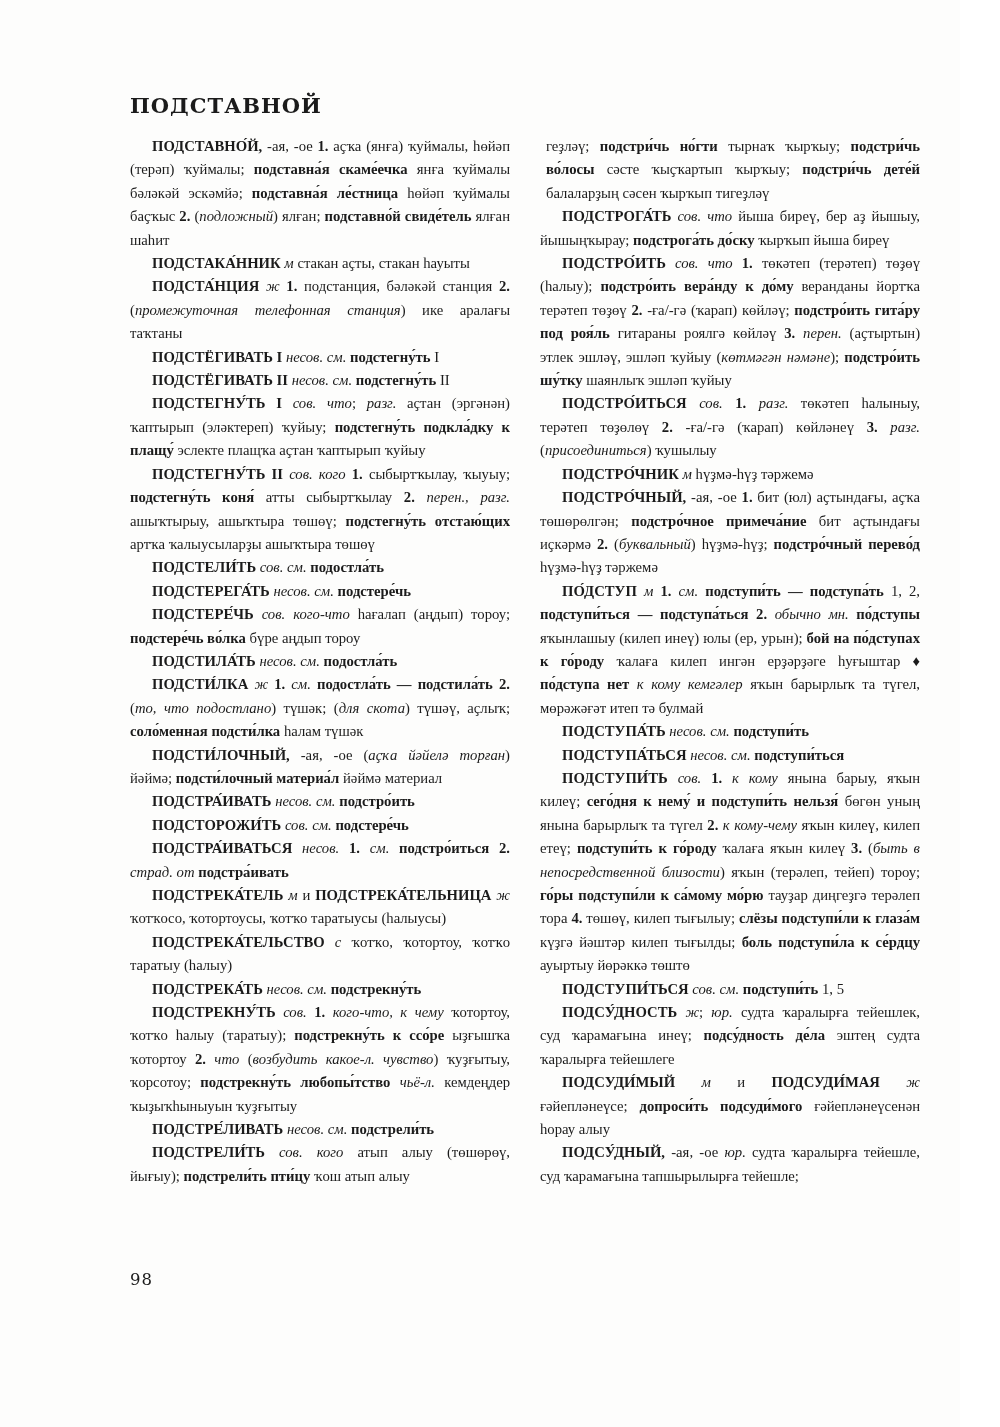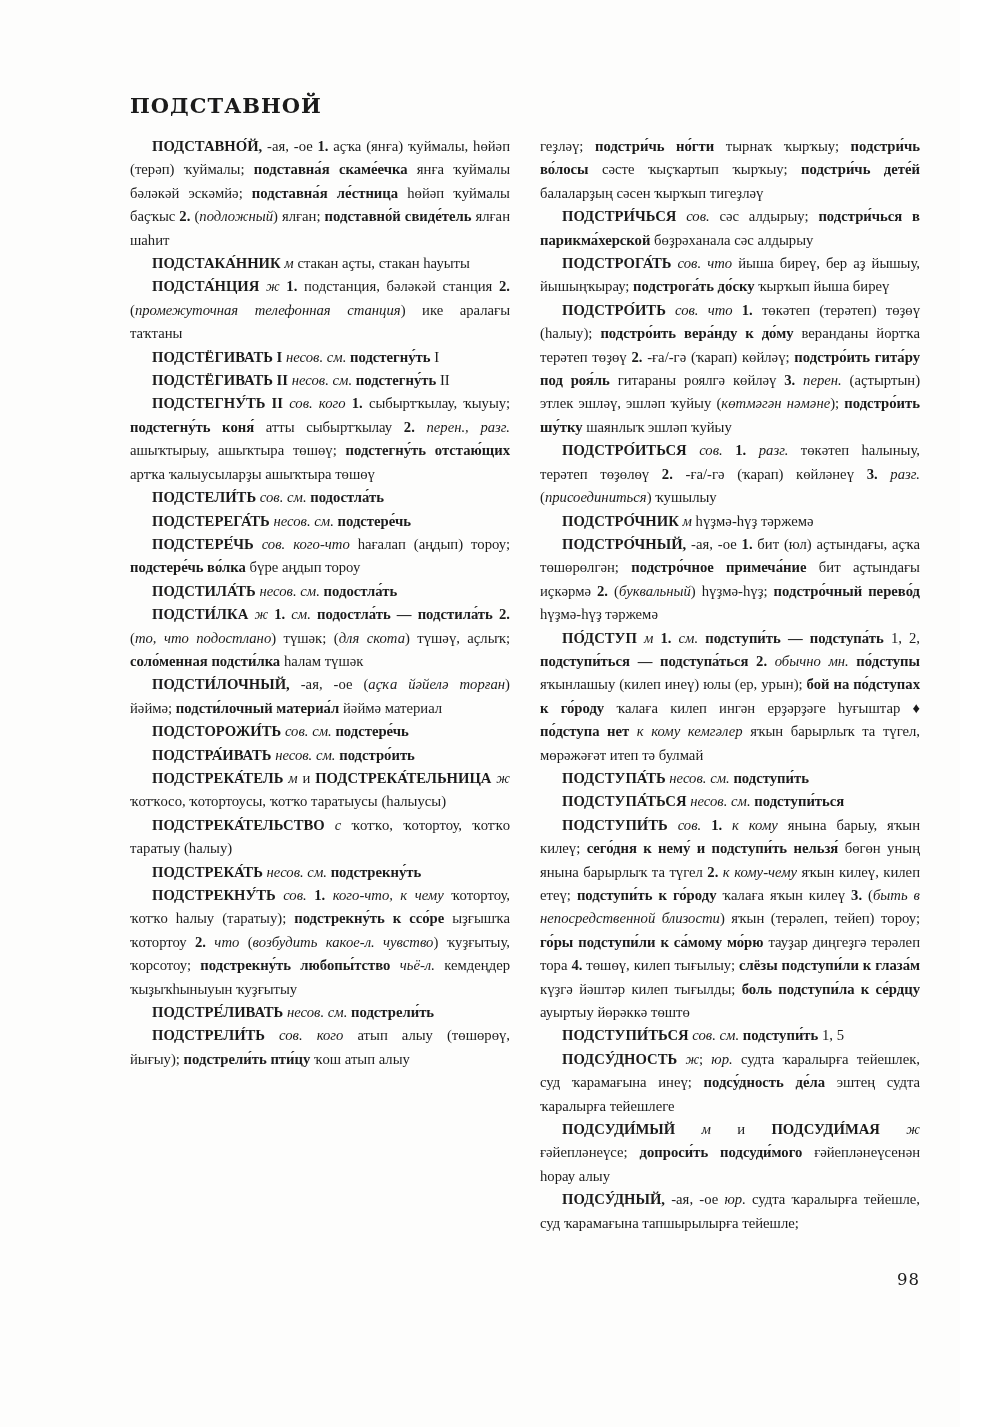--- a/index.html
+++ b/index.html
@@ -41,65 +41,67 @@
     hyphens: manual;
   }
   p.entry {
     margin: 0;
     padding: 0;
     text-indent: 22px;
     font-family: Liberation Serif, serif;
   }
   p.entry.no-indent {
     text-indent: 0;
+    margin-left: 6px;
   }
   .b { font-weight: bold; }
   .i { font-style: italic; }
   .page-number {
     position: absolute;
     top: 1270px;
     left: 130px;
     width: 790px;
-    text-align: right;
+    text-align: left;
     font-size: 16.5px;
     letter-spacing: 1px;
   }
 </style>
 </head>
 <body>
 
 <div class="page">
   <div class="running-head">ПОДСТАВНОЙ</div>
 
   <div class="columns">
     <section class="column" id="col-left">
         <p class="entry"><span class="b">ПОДСТАВНО́Й,</span><span> -ая, -ое </span><span class="b">1.</span><span> аҫҡа (янға) ҡуймалы, һөйәп (терәп) ҡуймалы; </span><span class="b">подставна́я скаме́ечка</span><span> янға ҡуймалы бәләкәй эскәмйә; </span><span class="b">подставна́я ле́стница</span><span> һөйәп ҡуймалы баҫҡыс </span><span class="b">2.</span><span> (</span><span class="i">подложный</span><span>) ялған; </span><span class="b">подставно́й свиде́тель</span><span> ялған шаһит</span></p>
         <p class="entry"><span class="b">ПОДСТАКА́ННИК</span><span class="i"> м</span><span> стакан аҫты, стакан һауыты</span></p>
         <p class="entry"><span class="b">ПОДСТА́НЦИЯ</span><span class="i"> ж</span><span> </span><span class="b">1.</span><span> подстанция, бәләкәй станция </span><span class="b">2.</span><span> (</span><span class="i">промежуточная телефонная станция</span><span>) ике аралағы таҡтаны</span></p>
         <p class="entry"><span class="b">ПОДСТЁГИВАТЬ I</span><span class="i"> несов. см.</span><span> </span><span class="b">подстегну́ть</span><span> I</span></p>
         <p class="entry"><span class="b">ПОДСТЁГИВАТЬ II</span><span class="i"> несов. см.</span><span> </span><span class="b">подстегну́ть</span><span> II</span></p>
+        <p class="entry"><span class="b">ПОДСТЕГНУ́ТЬ I</span><span class="i"> сов. что</span><span>; </span><span class="i">разг.</span><span> аҫтан (эргәнән) ҡаптырып (эләктереп) ҡуйыу; </span><span class="b">подстегну́ть подкла́дку к плащу́</span><span> эслекте плащҡа аҫтан ҡаптырып ҡуйыу</span></p>
         <p class="entry"><span class="b">ПОДСТЕГНУ́ТЬ II</span><span class="i"> сов. кого</span><span> </span><span class="b">1.</span><span> сыбыртҡылау, ҡыуыу; </span><span class="b">подстегну́ть коня́</span><span> атты сыбыртҡылау </span><span class="b">2.</span><span class="i"> перен., разг.</span><span> ашыҡтырыу, ашыҡтыра төшөү; </span><span class="b">подстегну́ть отстаю́щих</span><span> артҡа ҡалыусыларҙы ашыҡтыра төшөү</span></p>
         <p class="entry"><span class="b">ПОДСТЕЛИ́ТЬ</span><span class="i"> сов. см.</span><span> </span><span class="b">подостла́ть</span></p>
         <p class="entry"><span class="b">ПОДСТЕРЕГА́ТЬ</span><span class="i"> несов. см.</span><span> </span><span class="b">подстере́чь</span></p>
         <p class="entry"><span class="b">ПОДСТЕРЕ́ЧЬ</span><span class="i"> сов. кого-что</span><span> һағалап (аңдып) тороу; </span><span class="b">подстере́чь во́лка</span><span> бүре аңдып тороу</span></p>
         <p class="entry"><span class="b">ПОДСТИЛА́ТЬ</span><span class="i"> несов. см.</span><span> </span><span class="b">подостла́ть</span></p>
         <p class="entry"><span class="b">ПОДСТИ́ЛКА</span><span class="i"> ж</span><span> </span><span class="b">1.</span><span class="i"> см.</span><span> </span><span class="b">подостла́ть — подстила́ть</span><span> </span><span class="b">2.</span><span> (</span><span class="i">то, что подостлано</span><span>) түшәк; (</span><span class="i">для скота</span><span>) түшәү, аҫлыҡ; </span><span class="b">соло́менная подсти́лка</span><span> һалам түшәк</span></p>
         <p class="entry"><span class="b">ПОДСТИ́ЛОЧНЫЙ,</span><span> -ая, -ое (</span><span class="i">аҫҡа йәйелә торған</span><span>) йәймә; </span><span class="b">подсти́лочный материа́л</span><span> йәймә материал</span></p>
+        <p class="entry"><span class="b">ПОДСТРА́ИВАТЬ</span><span class="i"> несов. см.</span><span> </span><span class="b">подстро́ить</span></p>
         <p class="entry"><span class="b">ПОДСТОРОЖИ́ТЬ</span><span class="i"> сов. см.</span><span> </span><span class="b">подстере́чь</span></p>
-        <p class="entry"><span class="b">ПОДСТРА́ИВАТЬ</span><span class="i"> несов. см.</span><span> </span><span class="b">подстро́ить</span></p>
+        <p class="entry"><span class="b">ПОДСТРА́ИВАТЬСЯ</span><span class="i"> несов.</span><span> </span><span class="b">1.</span><span class="i"> см.</span><span> </span><span class="b">подстро́иться</span><span> </span><span class="b">2.</span><span class="i"> страд. от</span><span> </span><span class="b">подстра́ивать</span></p>
         <p class="entry"><span class="b">ПОДСТРЕКА́ТЕЛЬ</span><span class="i"> м</span><span> и </span><span class="b">ПОДСТРЕКА́ТЕЛЬНИЦА</span><span class="i"> ж</span><span> ҡотҡосо, ҡотортоусы, ҡотҡо таратыусы (һалыусы)</span></p>
         <p class="entry"><span class="b">ПОДСТРЕКА́ТЕЛЬСТВО</span><span class="i"> с</span><span> ҡотҡо, ҡотортоу, ҡотҡо таратыу (һалыу)</span></p>
         <p class="entry"><span class="b">ПОДСТРЕКА́ТЬ</span><span class="i"> несов. см.</span><span> </span><span class="b">подстрекну́ть</span></p>
         <p class="entry"><span class="b">ПОДСТРЕКНУ́ТЬ</span><span class="i"> сов.</span><span> </span><span class="b">1.</span><span class="i"> кого-что, к чему</span><span> ҡотортоу, ҡотҡо һалыу (таратыу); </span><span class="b">подстрекну́ть к ссо́ре</span><span> ыҙғышҡа ҡотортоу </span><span class="b">2.</span><span class="i"> что</span><span> (</span><span class="i">возбудить какое-л. чувство</span><span>) ҡуҙғытыу, ҡорсотоу; </span><span class="b">подстрекну́ть любопы́тство</span><span class="i"> чьё-л.</span><span> кемдеңдер ҡыҙыҡһыныуын ҡуҙғытыу</span></p>
         <p class="entry"><span class="b">ПОДСТРЕ́ЛИВАТЬ</span><span class="i"> несов. см.</span><span> </span><span class="b">подстрели́ть</span></p>
         <p class="entry"><span class="b">ПОДСТРЕЛИ́ТЬ</span><span class="i"> сов. кого</span><span> атып алыу (төшөрөү, йығыу); </span><span class="b">подстрели́ть пти́цу</span><span> ҡош атып алыу</span></p>
       </section>
     <section class="column" id="col-right">
         <p class="entry no-indent"><span>геҙләү; </span><span class="b">подстри́чь но́гти</span><span> тырнаҡ ҡырҡыу; </span><span class="b">подстри́чь во́лосы</span><span> сәсте ҡыҫҡартып ҡырҡыу; </span><span class="b">подстри́чь дете́й</span><span> балаларҙың сәсен ҡырҡып тигеҙләү</span></p>
-        <p class="entry"><span class="b">ПОДСТРИ́ЧЬСЯ</span><span class="i"> сов.</span><span> сәс алдырыу; </span><span class="b">подстри́чься в парикма́херской</span><span> бөҙрәханала сәс алдырыу</span></p>
         <p class="entry"><span class="b">ПОДСТРОГА́ТЬ</span><span class="i"> сов. что</span><span> йыша биреү, бер аҙ йышыу, йышыңҡырау; </span><span class="b">подстрога́ть до́ску</span><span> ҡырҡып йыша биреү</span></p>
         <p class="entry"><span class="b">ПОДСТРО́ИТЬ</span><span class="i"> сов. что</span><span> </span><span class="b">1.</span><span> төкәтеп (терәтеп) төҙөү (һалыу); </span><span class="b">подстро́ить вера́нду к до́му</span><span> веранданы йортҡа терәтеп төҙөү </span><span class="b">2.</span><span> -ға/-гә (ҡарап) көйләү; </span><span class="b">подстро́ить гита́ру под роя́ль</span><span> гитараны роялгә көйләү </span><span class="b">3.</span><span class="i"> перен.</span><span> (аҫтыртын) этлек эшләү, эшләп ҡуйыу (</span><span class="i">көтмәгән нәмәне</span><span>); </span><span class="b">подстро́ить шу́тку</span><span> шаянлыҡ эшләп ҡуйыу</span></p>
         <p class="entry"><span class="b">ПОДСТРО́ИТЬСЯ</span><span class="i"> сов.</span><span> </span><span class="b">1.</span><span class="i"> разг.</span><span> төкәтеп һалыныу, терәтеп төҙөлөү </span><span class="b">2.</span><span> -ға/-гә (ҡарап) көйләнеү </span><span class="b">3.</span><span class="i"> разг.</span><span> (</span><span class="i">присоединиться</span><span>) ҡушылыу</span></p>
         <p class="entry"><span class="b">ПОДСТРО́ЧНИК</span><span class="i"> м</span><span> һүҙмә-һүҙ тәржемә</span></p>
         <p class="entry"><span class="b">ПОДСТРО́ЧНЫЙ,</span><span> -ая, -ое </span><span class="b">1.</span><span> бит (юл) аҫтындағы, аҫҡа төшөрөлгән; </span><span class="b">подстро́чное примеча́ние</span><span> бит аҫтындағы иҫкәрмә </span><span class="b">2.</span><span> (</span><span class="i">буквальный</span><span>) һүҙмә-һүҙ; </span><span class="b">подстро́чный перево́д</span><span> һүҙмә-һүҙ тәржемә</span></p>
         <p class="entry"><span class="b">ПО́ДСТУП</span><span class="i"> м</span><span> </span><span class="b">1.</span><span class="i"> см.</span><span> </span><span class="b">подступи́ть — подступа́ть</span><span> 1, 2, </span><span class="b">подступи́ться — подступа́ться</span><span> </span><span class="b">2.</span><span class="i"> обычно мн.</span><span> </span><span class="b">по́дступы</span><span> яҡынлашыу (килеп инеү) юлы (ер, урын); </span><span class="b">бой на по́дступах к го́роду</span><span> ҡалаға килеп ингән ерҙәрҙәге һуғыштар </span><span class="b">♦ по́дступа нет</span><span class="i"> к кому кемгәлер</span><span> яҡын барырлыҡ та түгел, мөрәжәғәт итеп тә булмай</span></p>
         <p class="entry"><span class="b">ПОДСТУПА́ТЬ</span><span class="i"> несов. см.</span><span> </span><span class="b">подступи́ть</span></p>
         <p class="entry"><span class="b">ПОДСТУПА́ТЬСЯ</span><span class="i"> несов. см.</span><span> </span><span class="b">подступи́ться</span></p>
         <p class="entry"><span class="b">ПОДСТУПИ́ТЬ</span><span class="i"> сов.</span><span> </span><span class="b">1.</span><span class="i"> к кому</span><span> янына барыу, яҡын килеү; </span><span class="b">сего́дня к нему́ и подступи́ть нельзя́</span><span> бөгөн уның янына барырлыҡ та түгел </span><span class="b">2.</span><span class="i"> к кому-чему</span><span> яҡын килеү, килеп етеү; </span><span class="b">подступи́ть к го́роду</span><span> ҡалаға яҡын килеү </span><span class="b">3.</span><span> (</span><span class="i">быть в непосредственной близости</span><span>) яҡын (терәлеп, тейеп) тороу; </span><span class="b">го́ры подступи́ли к са́мому мо́рю</span><span> тауҙар диңгеҙгә терәлеп тора </span><span class="b">4.</span><span> төшөү, килеп тығылыу; </span><span class="b">слёзы подступи́ли к глаза́м</span><span> күҙгә йәштәр килеп тығылды; </span><span class="b">боль подступи́ла к се́рдцу</span><span> ауыртыу йөрәккә төштө</span></p>
         <p class="entry"><span class="b">ПОДСТУПИ́ТЬСЯ</span><span class="i"> сов. см.</span><span> </span><span class="b">подступи́ть</span><span> 1, 5</span></p>

